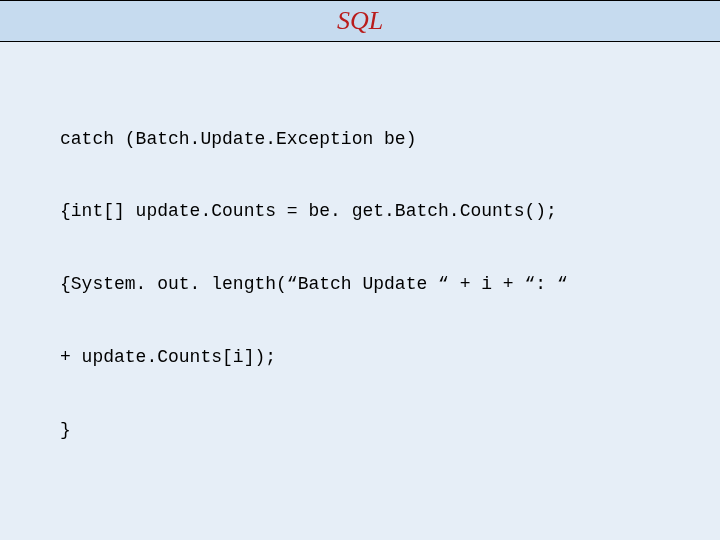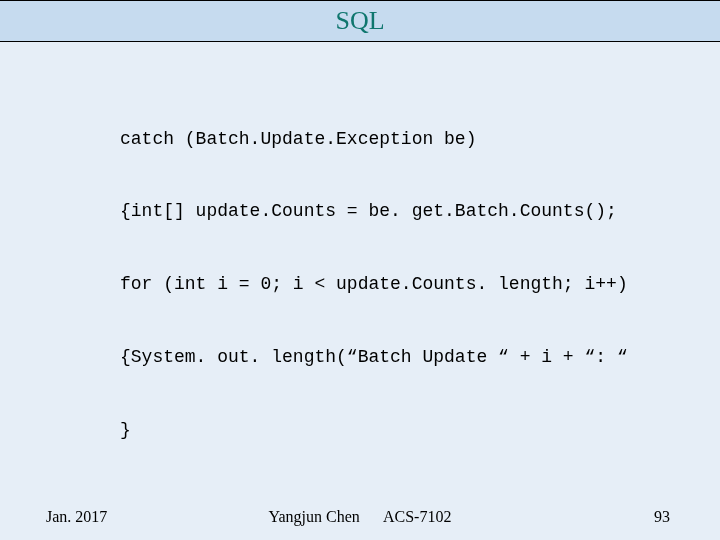--- a/index.html
+++ b/index.html
@@ -25,36 +25,37 @@
     height: 40px;
     background: #c6dbef;
     border-top: 1px solid #000;
     border-bottom: 1px solid #000;
     display: flex;
     align-items: center;
     justify-content: center;
   }
   .title-text {
     font-size: 26px;
-    color: #0f766e;
+    color: #b91c1c;
     font-family: "Times New Roman", Times, serif;
+    font-style: italic;
   }
   .code-block {
     position: absolute;
     top: 78px;
     left: 60px;
     right: 40px;
     font-family: "Courier New", Courier, monospace;
     font-size: 18px;
     line-height: 1.35;
     color: #000;
     white-space: pre;
   }
   .line { display: block; }
-  .indent1 { margin-left: 60px; }
+  .indent1 { }
   .footer {
     position: absolute;
     left: 0;
     right: 0;
     bottom: 14px;
     height: 22px;
     font-family: "Times New Roman", Times, serif;
     font-size: 16px;
     color: #000;
   }
@@ -81,32 +82,23 @@
 
 <div class="slide">
 
   <div class="title-band">
     <span class="title-text">SQL</span>
   </div>
 
   <div class="code-block">
     <span class="line indent1">catch (Batch.Update.Exception be)</span>
     <span class="line indent1">{int[] update.Counts = be. get.Batch.Counts();</span>
-    <span class="line indent1">for (int i = 0; i &lt; update.Counts. length; i++)</span>
     <span class="line indent1">{System. out. length(“Batch Update “ + i + “: “</span>
+    <span class="line indent1">+ update.Counts[i]);</span>
     <span class="line indent1">}</span>
     
     
     
     
   </div>
 
-  <div class="footer">
-    <span class="date">Jan. 2017</span>
-    <div class="center">
-      <span>Yangjun Chen</span>
-      &nbsp;&nbsp;&nbsp;&nbsp;
-      <span>ACS-7102</span>
-    </div>
-    <span class="page">93</span>
-  </div>
 
 </div>
 
 </body></html>

